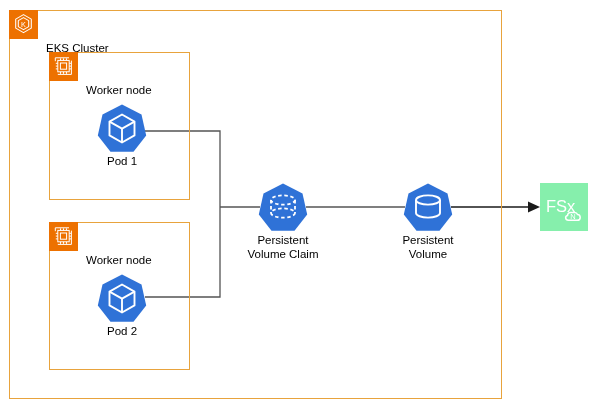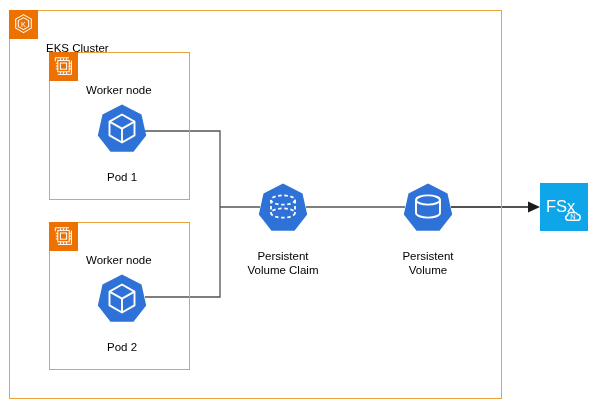--- a/index.html
+++ b/index.html
@@ -108,35 +108,34 @@
   #pvc-icon    { left: 257px; top: 181px; }
   #pv-icon     { left: 402px; top: 181px; }
 
   .node-label {
     position: absolute;
     font-size: 11.5px;
     color: #000000;
     text-align: center;
     line-height: 14px;
     white-space: pre-line;
-    margin-top: 16px;
   }
   #pod-1-label { left: 62px;  top: 154px; width: 120px; }
   #pod-2-label { left: 62px;  top: 324px; width: 120px; text-align: center; }
   #pvc-label   { left: 223px; top: 233px; width: 120px; }
   #pv-label    { left: 368px; top: 233px; width: 120px; }
 
   
   #fsx-icon {
     position: absolute;
     left: 540px;
     top: 183px;
     width: 48px;
     height: 48px;
-    background: #0ea5e9;
+    background: #86efac;
   }
   #fsx-icon svg {
     display: block;
     width: 48px;
     height: 48px;
   }
 
   
   #connectors {
     position: absolute;

